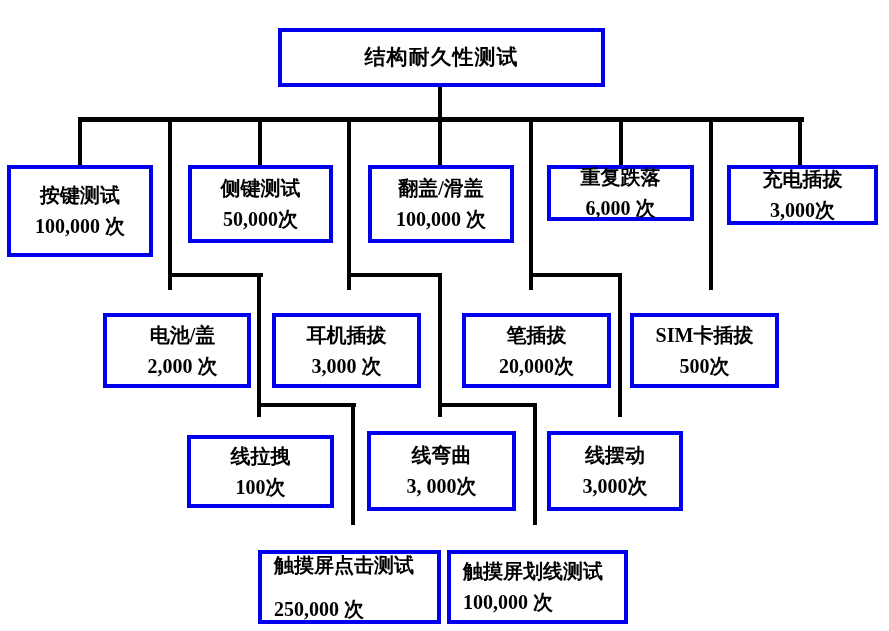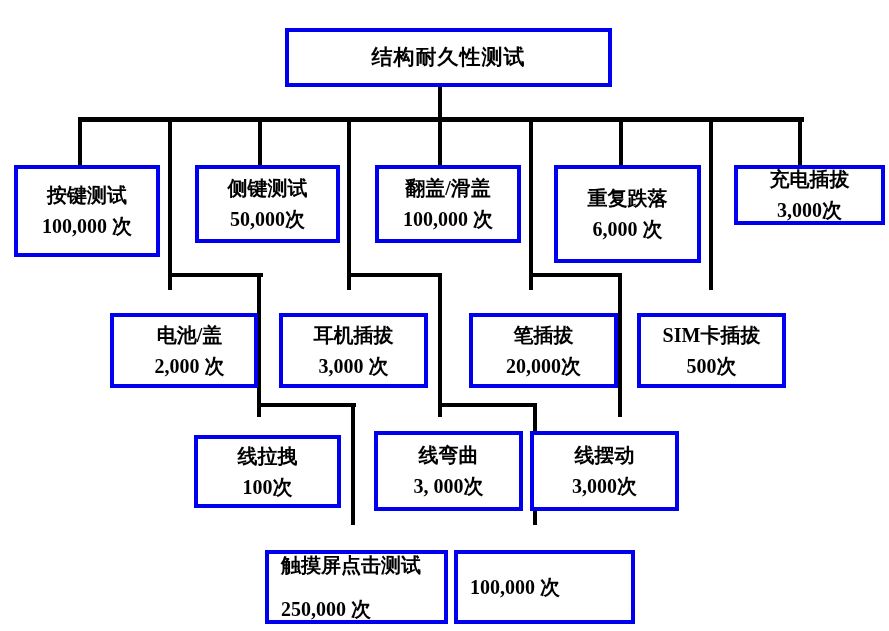--- a/index.html
+++ b/index.html
@@ -7,21 +7,20 @@
     width:889px;height:631px;position:relative;background:#ffffff;
     font-family:"Liberation Serif","DejaVu Serif",serif;
     overflow:hidden;
   }
   .node{
     position:absolute;box-sizing:border-box;
     border:4px solid #0000ee;background:#ffffff;color:#000000;
     display:flex;flex-direction:column;align-items:center;justify-content:center;
     font-weight:bold;font-size:20px;line-height:1.55;text-align:center;
     white-space:nowrap;
-    margin-left:7px;
   }
   .node.root{font-size:21px;letter-spacing:1px;}
   .node.left-align{align-items:flex-start;text-align:left;padding-left:12px;}
   .vline,.hline{position:absolute;background:#000000;}
 </style>
 </head>
 <body>
 
 <div class="vline" style="left:438px;top:87px;width:4px;height:31px;"></div>
 <div class="hline" style="left:78px;top:117px;width:726px;height:5px;"></div>
@@ -58,21 +57,21 @@
   <span>100,000 次</span>
 </div>
 <div class="node" style="left:188px;top:165px;width:145px;height:78px;">
   <span>侧键测试</span>
   <span>50,000次</span>
 </div>
 <div class="node" style="left:368px;top:165px;width:146px;height:78px;">
   <span>翻盖/滑盖</span>
   <span>100,000 次</span>
 </div>
-<div class="node" style="left:547px;top:165px;width:147px;height:98px;">
+<div class="node" style="left:547px;top:165px;width:147px;height:56px;">
   <span>重复跌落</span>
   <span>6,000 次</span>
 </div>
 <div class="node" style="left:727px;top:165px;width:151px;height:60px;">
   <span>充电插拔</span>
   <span>3,000次</span>
 </div>
 
 <div class="node" style="left:103px;top:313px;width:148px;height:75px;padding-left:11px;">
   <span>电池/盖</span>
@@ -92,24 +91,25 @@
 </div>
 
 <div class="node" style="left:187px;top:435px;width:147px;height:73px;">
   <span>线拉拽</span>
   <span>100次</span>
 </div>
 <div class="node" style="left:367px;top:431px;width:149px;height:80px;">
   <span>线弯曲</span>
   <span>3, 000次</span>
 </div>
-<div class="node" style="left:523px;top:431px;width:149px;height:80px;">
+<div class="node" style="left:547px;top:431px;width:136px;height:80px;">
   <span>线摆动</span>
   <span>3,000次</span>
 </div>
 
 <div class="node left-align" style="left:258px;top:550px;width:183px;height:74px;gap:13px;">
   <span>触摸屏点击测试</span>
   <span>250,000 次</span>
 </div>
 <div class="node left-align" style="left:447px;top:550px;width:181px;height:74px;">
+  <span>触摸屏划线测试</span>
   <span>100,000 次</span>
 </div>
 
 </body></html>

